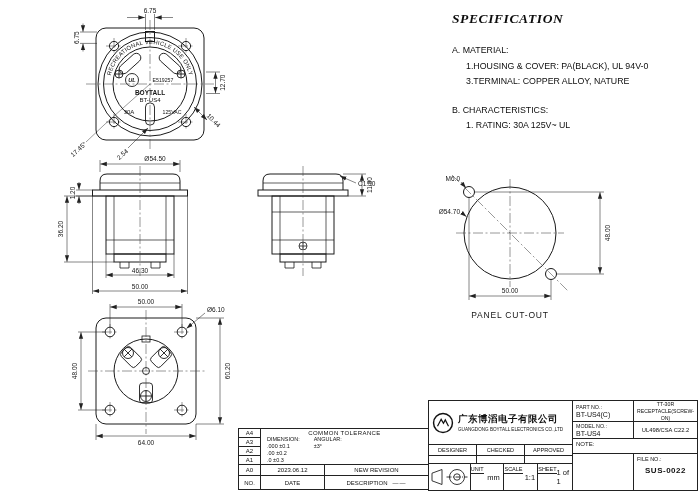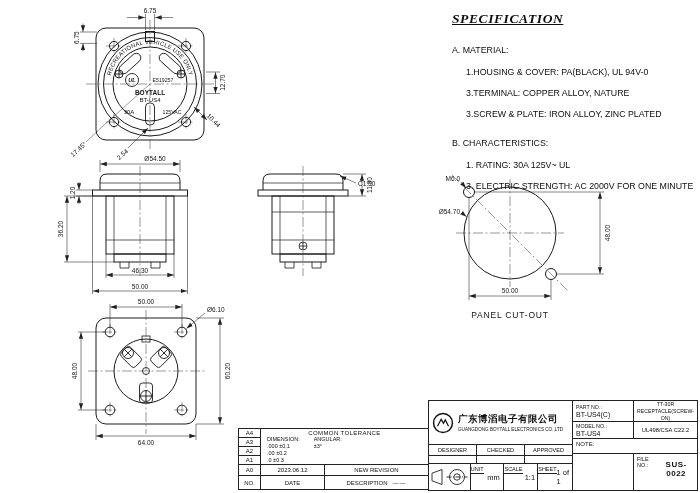--- a/index.html
+++ b/index.html
@@ -5,23 +5,23 @@
 *{margin:0;padding:0;box-sizing:border-box}
 body{background:#e9e9e9;font-family:"Liberation Sans",sans-serif}
 .sheet{position:relative;width:700px;height:493px;background:#ffffff;overflow:hidden;color:#111}
 svg.draw{position:absolute;left:0;top:0}
 svg text{font-family:"Liberation Sans",sans-serif;fill:#141414;stroke:none}
 .dim{font-size:6.5px}
 .tiny{font-size:5.2px}
 .cap{font-size:8.5px;letter-spacing:.8px}
 
 .spec{position:absolute;left:452px;top:10px;width:246px;font-size:8.8px;line-height:1.28;color:#0d0d0d}
-.spec-title{font-family:"Liberation Serif",serif;font-style:italic;font-weight:bold;font-size:13.5px;text-decoration:underline;letter-spacing:.6px;margin-bottom:7px}
+.spec-title{font-family:"Liberation Serif",serif;font-style:italic;font-weight:bold;font-size:13.5px;letter-spacing:.6px;margin-bottom:7px}
 .spec-h{margin-top:18px}
-.spec-i{margin-left:14px;margin-top:10px}
+.spec-i{margin-left:14px;margin-top:4px}
 
 .tb{position:absolute;border:1px solid #222;background:#fff}
 .tb-left{left:238px;top:428px;width:191px;height:62px;display:grid;grid-template-columns:22px 64px 1fr;grid-template-rows:9px 9px 9px 9px 11px 1fr;font-size:6px}
 .tb-left>div{border-right:1px solid #222;border-bottom:1px solid #222;display:flex;align-items:center;justify-content:center;overflow:hidden}
 .tb-left>div.noB{border-bottom:none}
 .tb-left>div.noR{border-right:none}
 .tolbox{flex-direction:column;justify-content:flex-start;padding-top:1px;grid-area:1/2/5/4}
 .tol-title{font-size:6px;letter-spacing:.4px}
 .tol-cols{display:flex;width:100%;padding:0 6px;gap:14px}
 .tol-cols .tcol{display:flex;flex-direction:column;font-size:5.5px;line-height:7px}
@@ -48,21 +48,21 @@
 .r1{height:21px;display:flex;border-bottom:1px solid #222}
 .r2{height:17px;display:flex;border-bottom:1px solid #222}
 .part{width:61px;border-right:1px solid #222;padding:1px 3px;display:flex;flex-direction:column;justify-content:center}
 .part .lab{font-size:5.3px}
 .part .val{font-size:7px;margin-top:1px}
 .prod{flex:1;display:flex;flex-direction:column;align-items:center;justify-content:center;font-size:5.2px;text-align:center;line-height:7px}
 .std{flex:1;display:flex;align-items:center;justify-content:center;font-size:5.8px;text-align:center}
 .note{height:15px;border-bottom:1px solid #222;padding:2px 3px;font-size:6px}
 .filer{flex:1;display:flex}
 .filer .blank{width:61px;border-right:1px solid #222}
-.filec{flex:1;padding:2px 3px;display:flex;flex-direction:row}
+.filec{flex:1;padding:2px 3px;display:flex;flex-direction:column}
 .filec .lab{font-size:5.5px}
 .filec .val{font-size:8px;font-weight:bold;text-align:center;margin-top:4px;letter-spacing:.5px}
 .dash{margin-left:5px;letter-spacing:1px}
 </style>
 </head>
 <body>
 
 <div class="sheet">
 
 <svg class="draw" width="700" height="493" viewBox="0 0 700 493">
@@ -262,24 +262,22 @@
       <text class="dim" x="228" y="373" text-anchor="middle" transform="rotate(-90 228 371)">60.20</text>
     </g>
   </g>
 </svg>
 
 <div class="spec">
   <div class="spec-title">SPECIFICATION</div>
   <div class="spec-h">A. MATERIAL:</div>
   <div class="spec-i">1.HOUSING &amp; COVER: PA(BLACK), UL 94V-0</div>
   <div class="spec-i">3.TERMINAL: COPPER ALLOY, NATURE</div>
-  <div class="spec-i">3.SCREW &amp; PLATE: IRON ALLOY, ZINC PLATED</div>
   <div class="spec-h">B. CHARACTERISTICS:</div>
   <div class="spec-i">1. RATING: 30A 125V~ UL</div>
-  <div class="spec-i">3. ELECTRIC STRENGTH: AC 2000V FOR ONE MINUTE</div>
 </div>
 
 <div class="tb tb-left">
   <div style="grid-area:1/1/2/2">A4</div>
   <div style="grid-area:2/1/3/2">A3</div>
   <div style="grid-area:3/1/4/2">A2</div>
   <div style="grid-area:4/1/5/2">A1</div>
   <div class="tolbox noR">
     <div class="tol-title">COMMON TOLERANCE</div>
     <div class="tol-cols">

